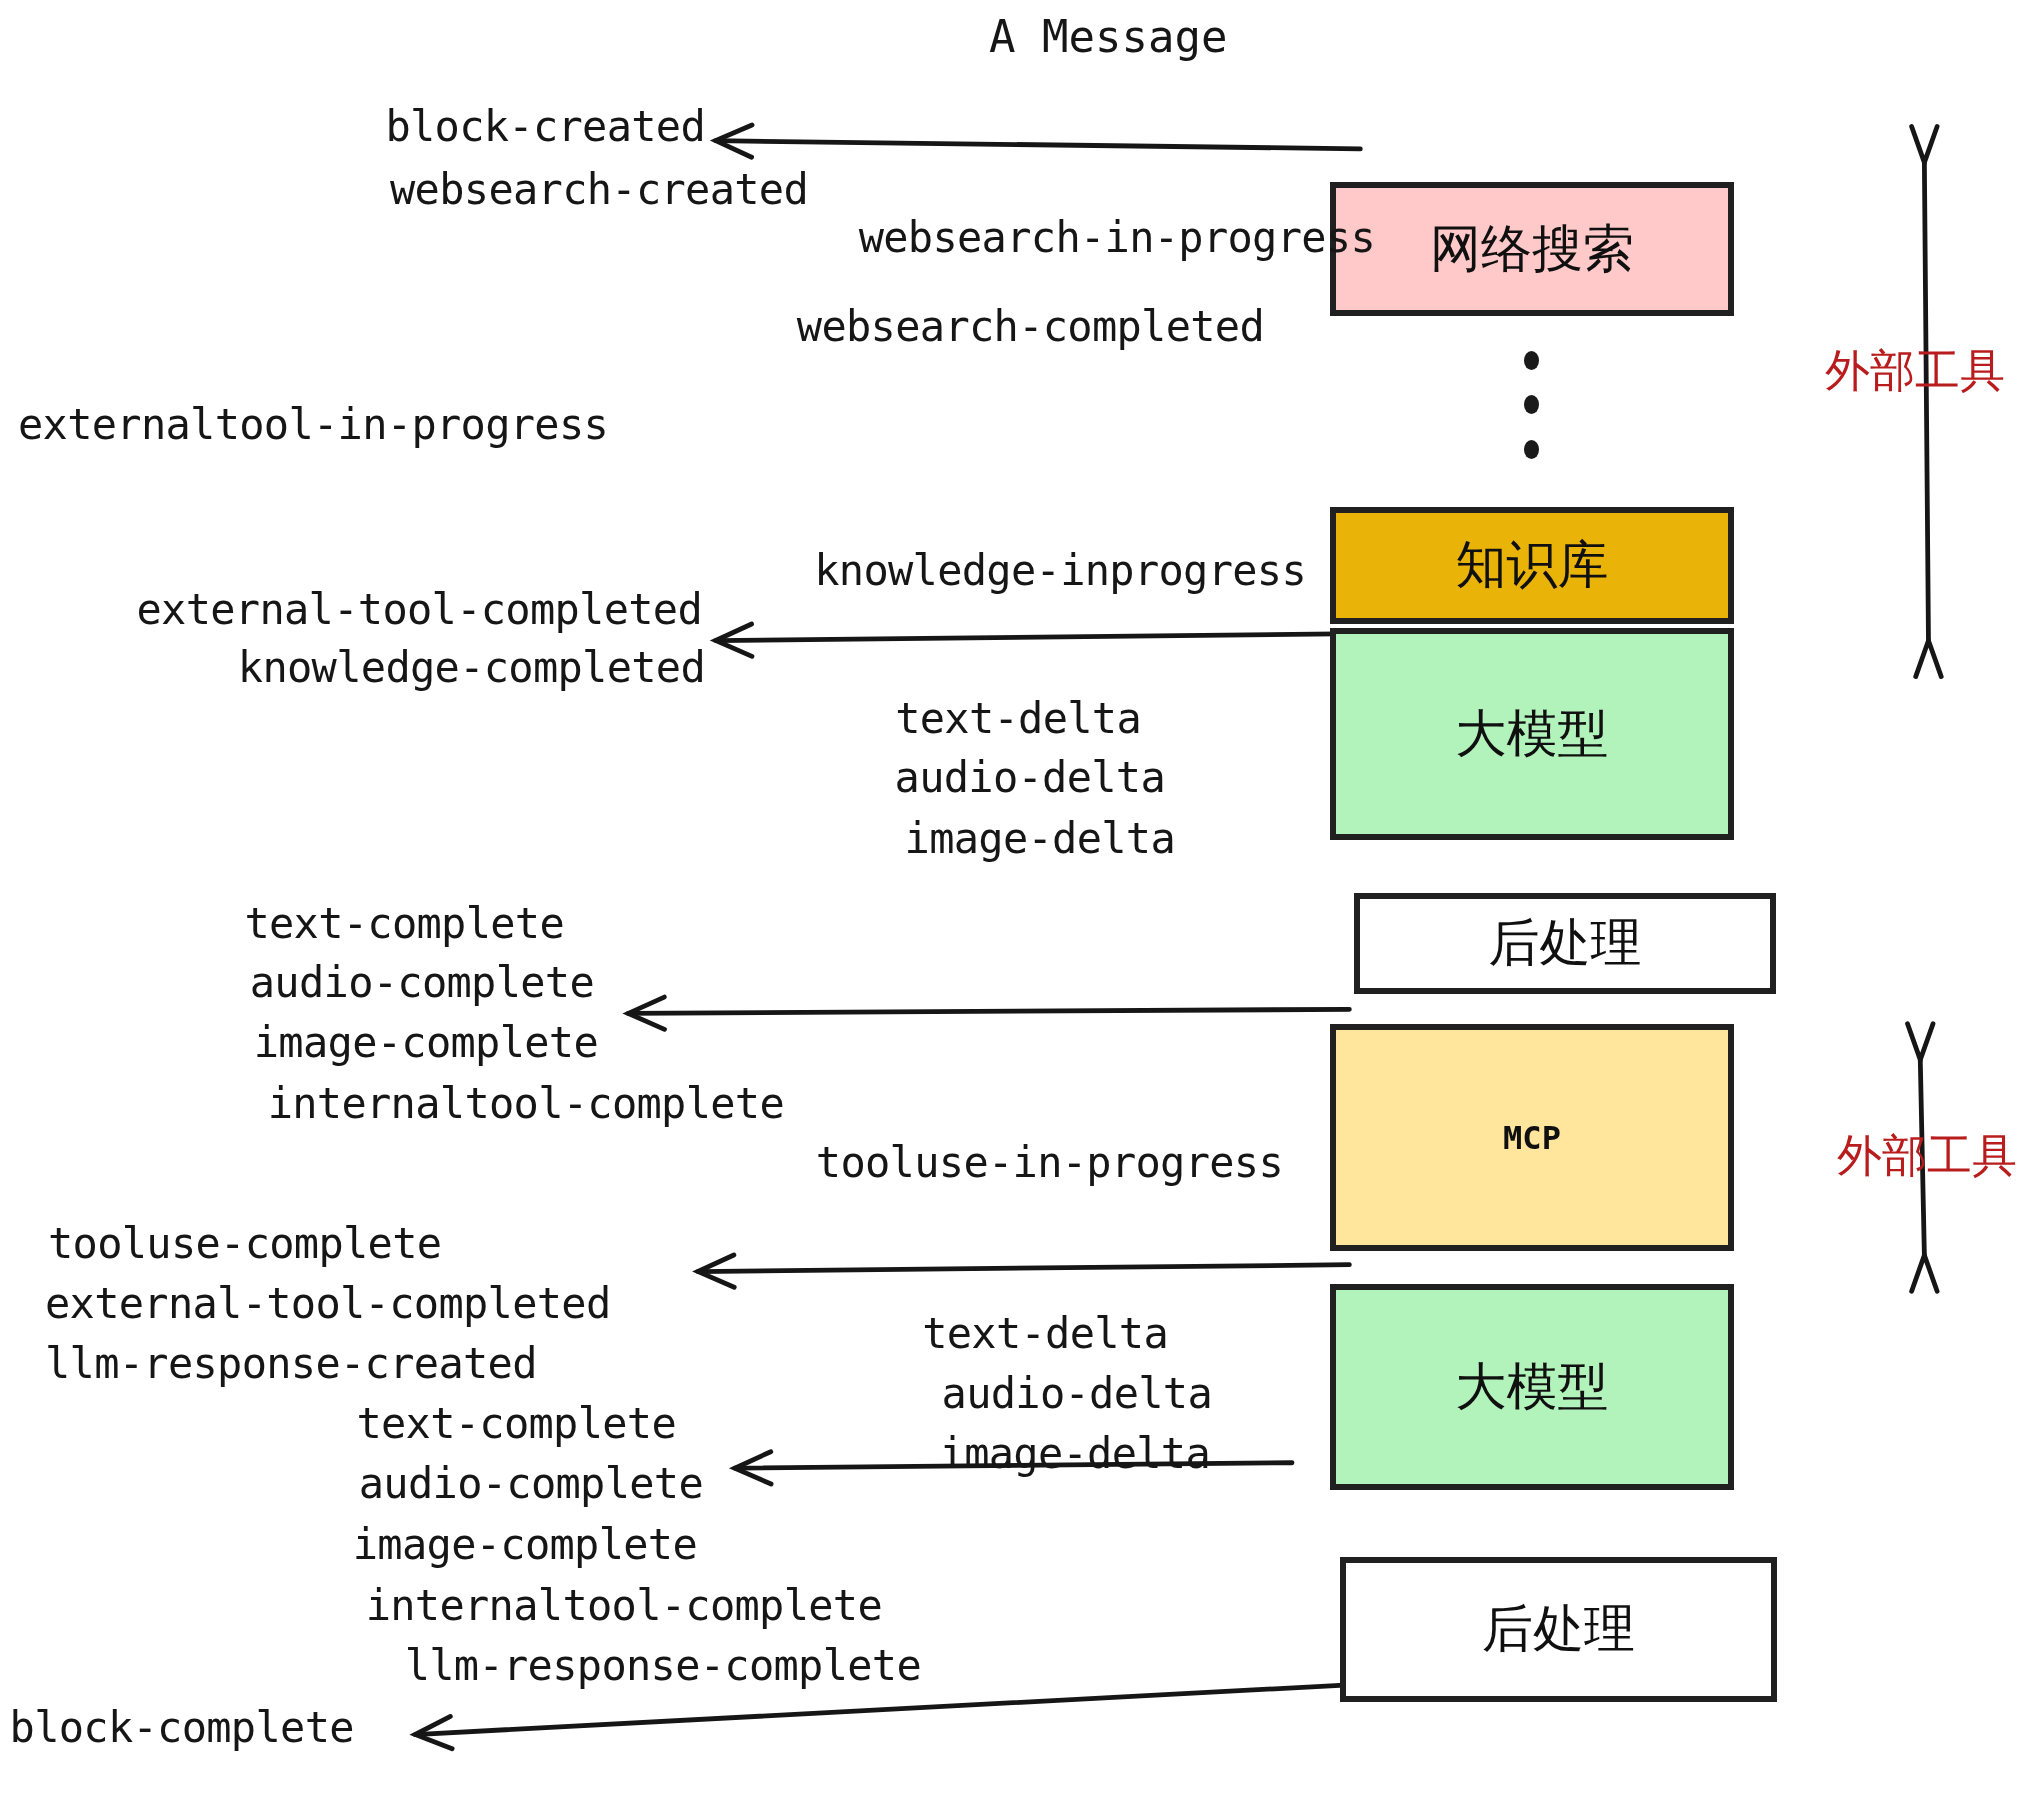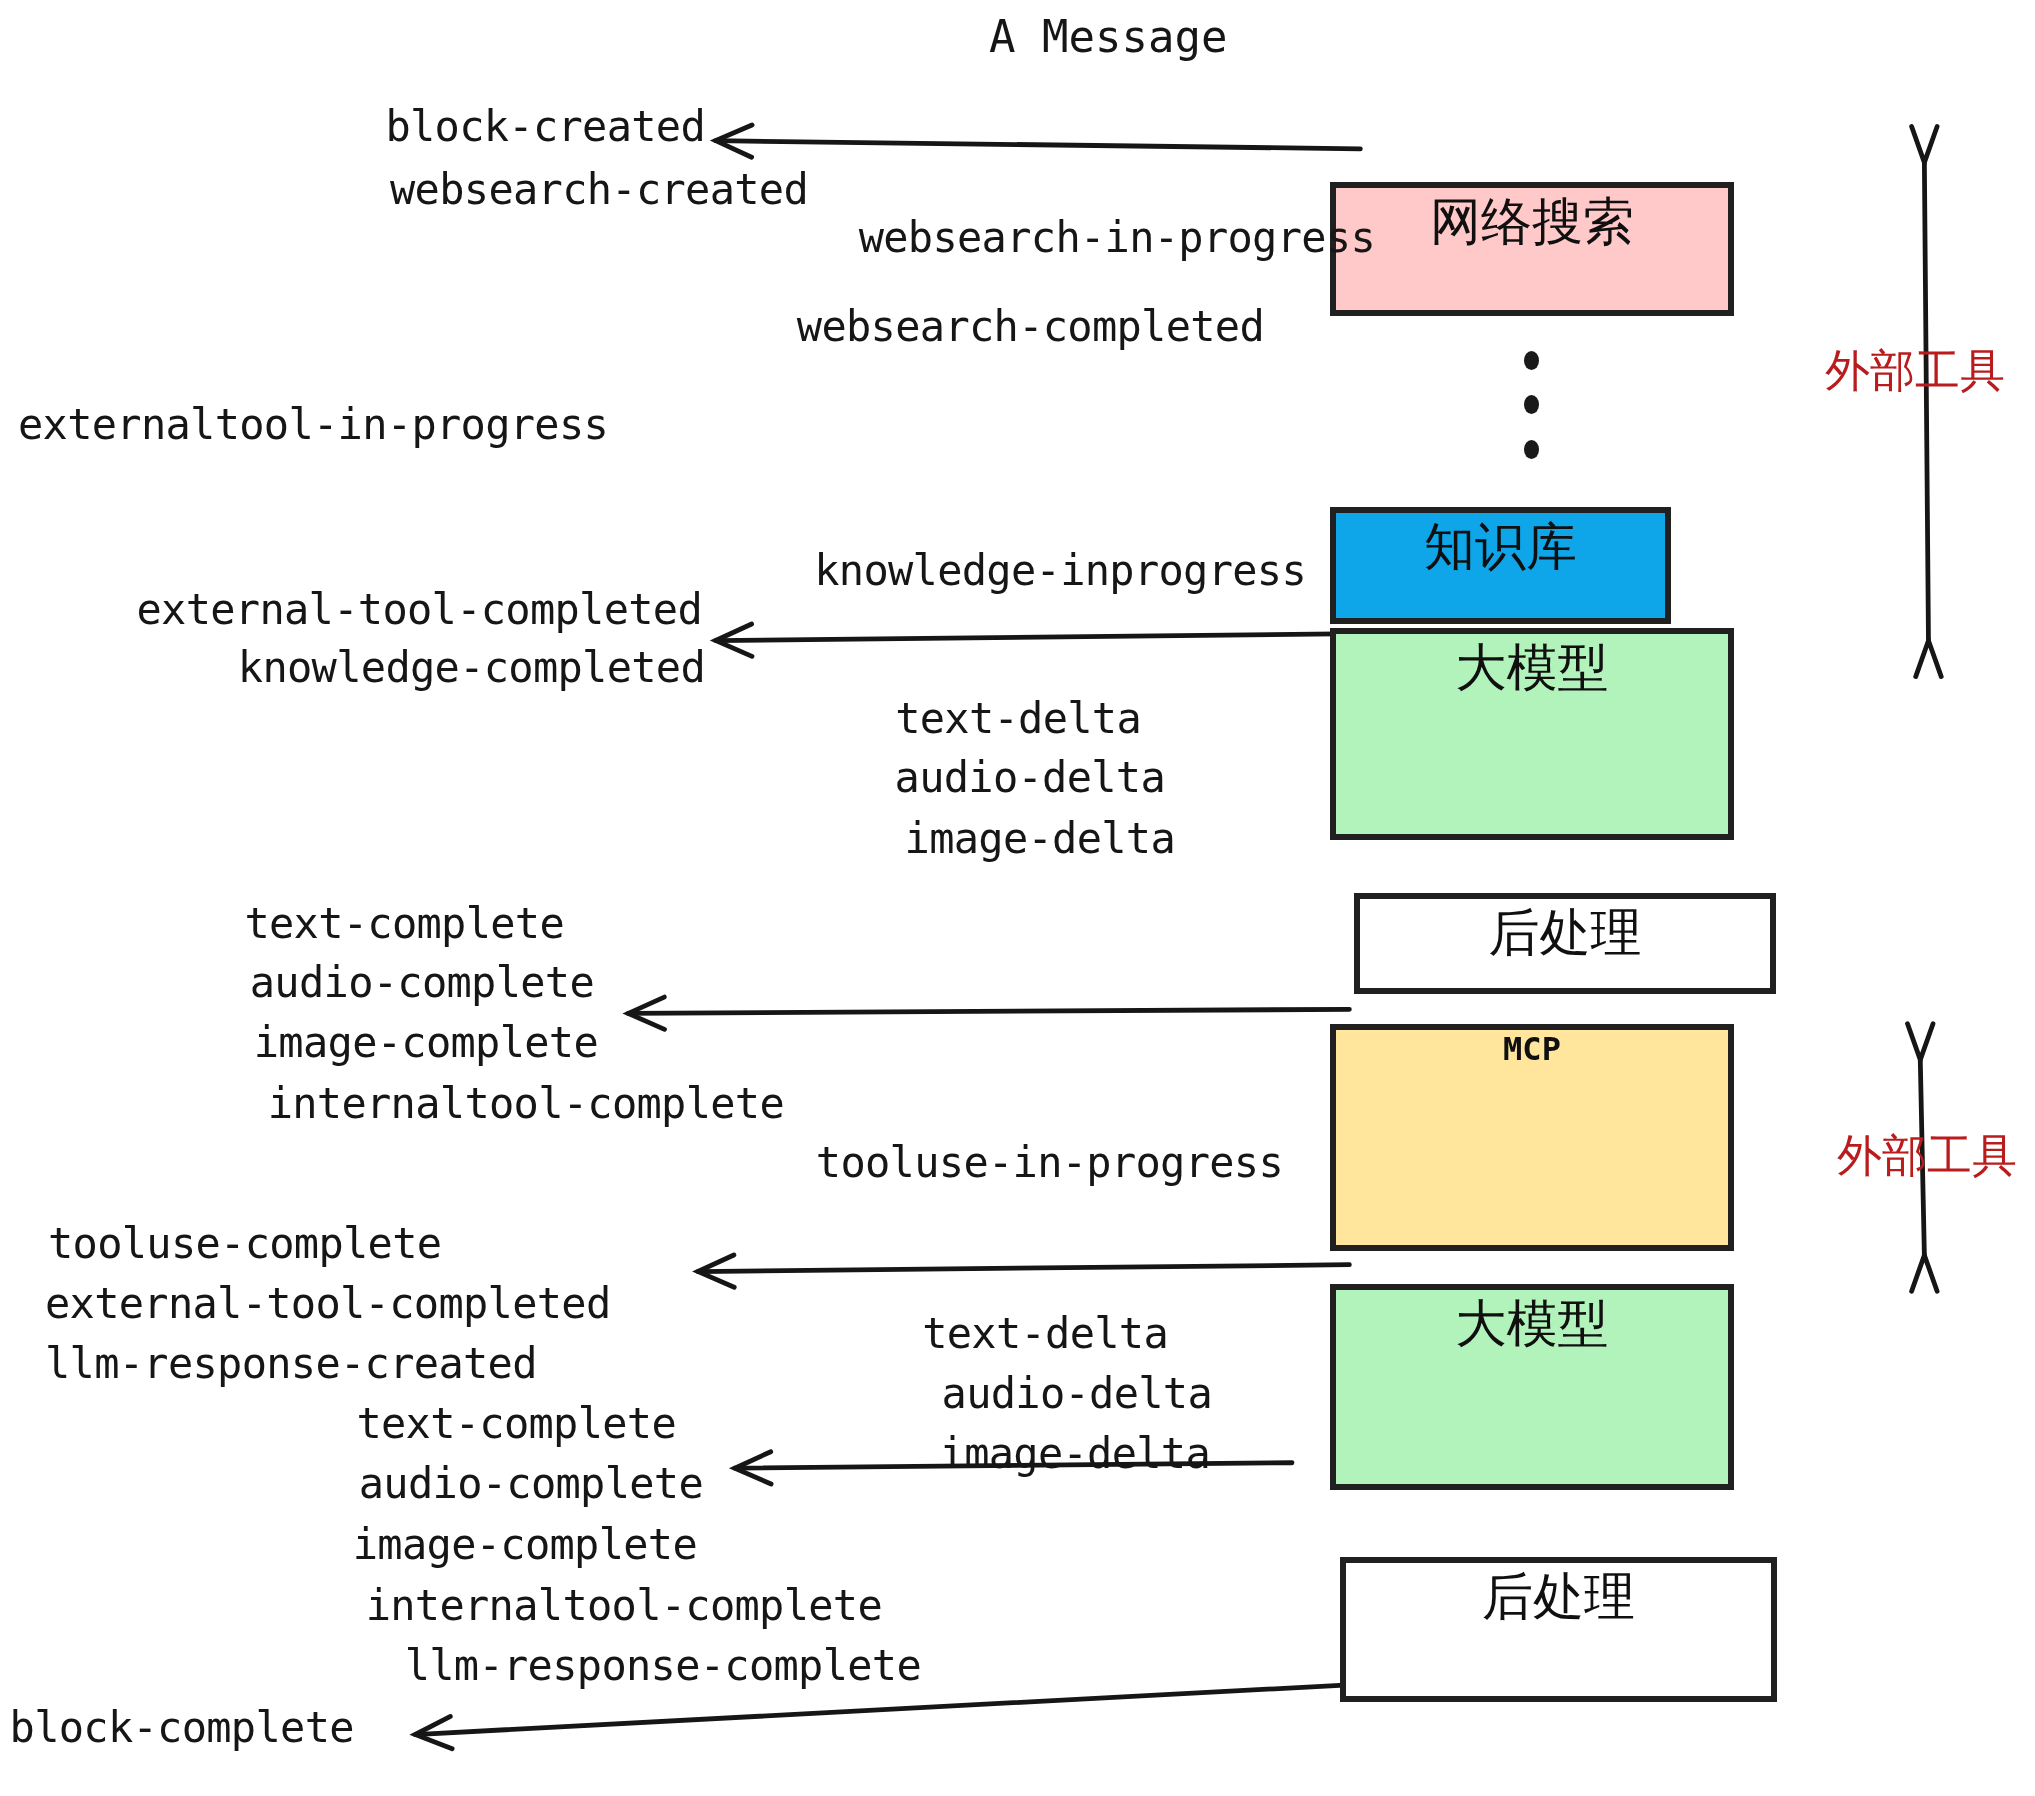--- a/index.html
+++ b/index.html
@@ -23,21 +23,21 @@
     position:absolute;
     font-family:"DejaVu Sans Mono","Liberation Mono",monospace;
     font-size:44px;
     white-space:nowrap;
     color:#161616;
   }
   .box{
     position:absolute;
     border:6.1px solid #202020;
     box-sizing:border-box;
-    display:flex;justify-content:center;
+    display:flex;align-items:center;justify-content:center;
     font-family:"DejaVu Sans","Liberation Sans",sans-serif;
     font-size:51px;
     color:#101010;
   }
   .box.mono{font-family:"DejaVu Sans Mono","Liberation Mono",monospace;font-size:32px;font-weight:bold;}
   .side{
     position:absolute;
     font-family:"DejaVu Sans","Liberation Sans",sans-serif;
     font-size:45px;
     white-space:nowrap;
@@ -78,21 +78,21 @@
         <path d="M 2812 1552 L 2818 1838"></path>
         <path d="M 2830.675277159886 1499.2057387304126 L 2812 1552 L 2793.324722840114 1499.2057387304126"></path>
         <path d="M 2799.324722840114 1890.7942612695874 L 2818 1838 L 2836.675277159886 1890.7942612695874"></path>
       </g>
   </svg>
 
   <div id="boxes-layer">
       <div class="box" style="left: 1330px; top: 182px; width: 404px; height: 134px; background: rgb(255, 201, 201);">
         <span>网络搜索</span>
       </div>
-      <div class="box" style="left: 1330px; top: 507px; width: 341px; height: 117px; background: #0ea5e9;">
+      <div class="box" style="left: 1330px; top: 507px; width: 404px; height: 117px; background: #eab308;">
         <span>知识库</span>
       </div>
       <div class="box" style="left: 1330px; top: 628px; width: 404px; height: 212px; background: rgb(178, 242, 187);">
         <span>大模型</span>
       </div>
       <div class="box" style="left: 1354px; top: 893px; width: 422px; height: 101px; background: rgb(255, 255, 255);">
         <span>后处理</span>
       </div>
       <div class="box mono" style="left: 1330px; top: 1024px; width: 404px; height: 227px; background: rgb(255, 230, 156);">
         <span>MCP</span>

